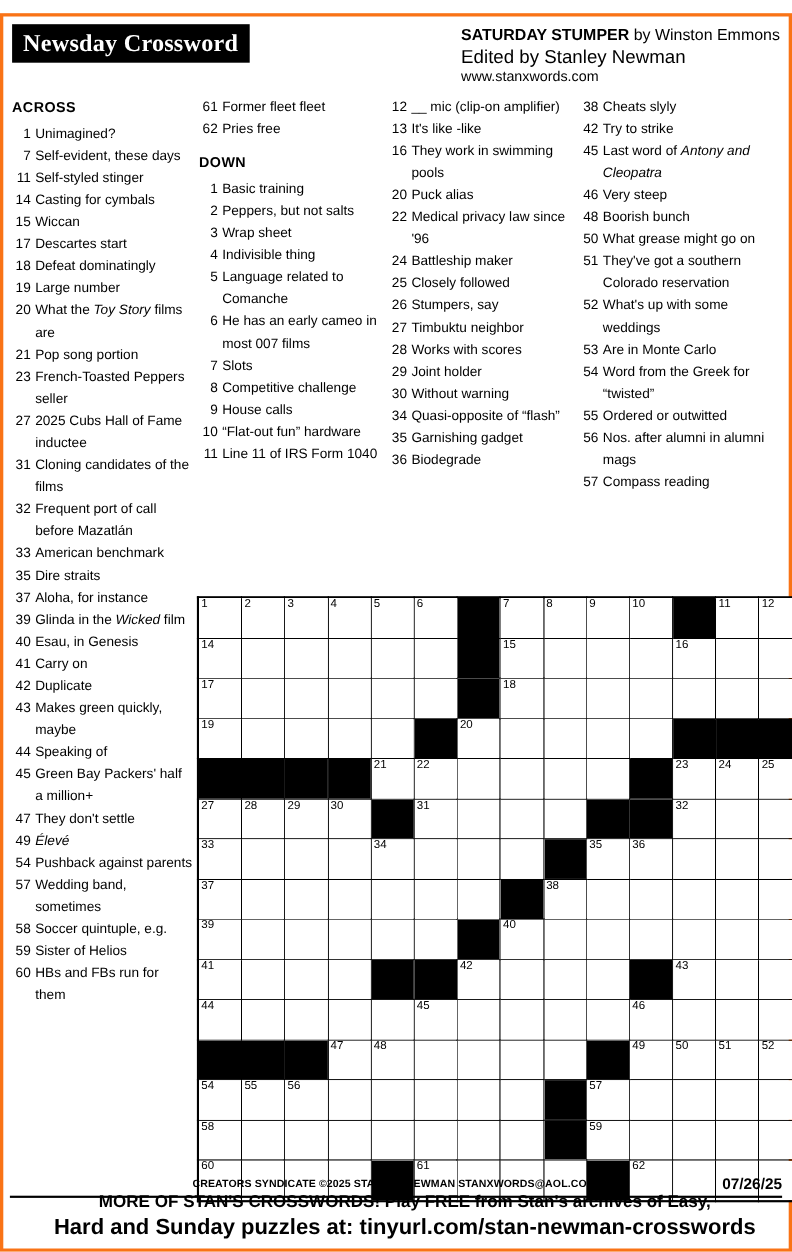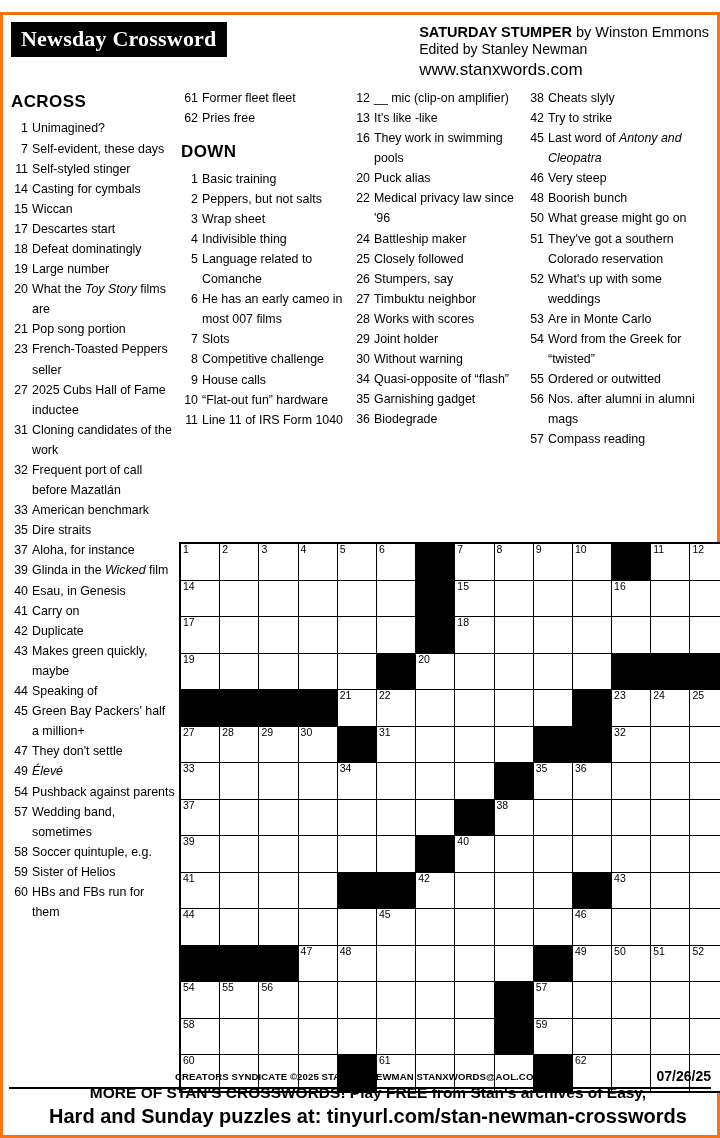--- a/index.html
+++ b/index.html
@@ -27,41 +27,41 @@
     font-size:22px;font-weight:bold;
     padding:4px 10px 5px 10px;
     letter-spacing:.2px;
     font-family:"Liberation Serif", serif;
   }
   .byline{
     text-align:left;line-height:1.25;padding-top:1px;
   }
   .byline .l1{font-size:14.5px;font-weight:bold;}
   .byline .l1 .auth{font-weight:bold;}
-  .byline .l2{font-size:14px;}
-  .byline .l3{font-size:17px;}
+  .byline .l2{font-size:17px;}
+  .byline .l3{font-size:13px;}
   
   .clues{
     display:flex;
     padding:4px 6px 0 8px;
     gap:0;
   }
   .col{
     width:168px;
     padding-right:6px;
     box-sizing:border-box;
     font-size:12.4px;
     line-height:1.62;
   }
   .col.c1{width:170px;}
   .col.c2{width:172px;}
   .col.c3{width:174px;}
   .col.c4{width:178px;padding-right:0;}
   .sec{
-    font-weight:bold;font-size:17px;
+    font-weight:bold;font-size:13px;
     letter-spacing:.4px;
     margin:0 0 3px 0;
   }
   .sec.down{margin-top:10px;}
   .clue{
     display:flex;
     margin-bottom:0px;
   }
   .clue .num{
     min-width:17px;
@@ -186,21 +186,21 @@
           <div class="clue">
             <span class="num">23</span>
             <span class="txt">French-Toasted Peppers seller</span>
           </div>
           <div class="clue">
             <span class="num">27</span>
             <span class="txt">2025 Cubs Hall of Fame inductee</span>
           </div>
           <div class="clue">
             <span class="num">31</span>
-            <span class="txt">Cloning candidates of the work</span>
+            <span class="txt">Cloning candidates of the films</span>
           </div>
           <div class="clue">
             <span class="num">32</span>
             <span class="txt">Frequent port of call before Mazatlán</span>
           </div>
           <div class="clue">
             <span class="num">33</span>
             <span class="txt">American benchmark</span>
           </div>
           <div class="clue">

